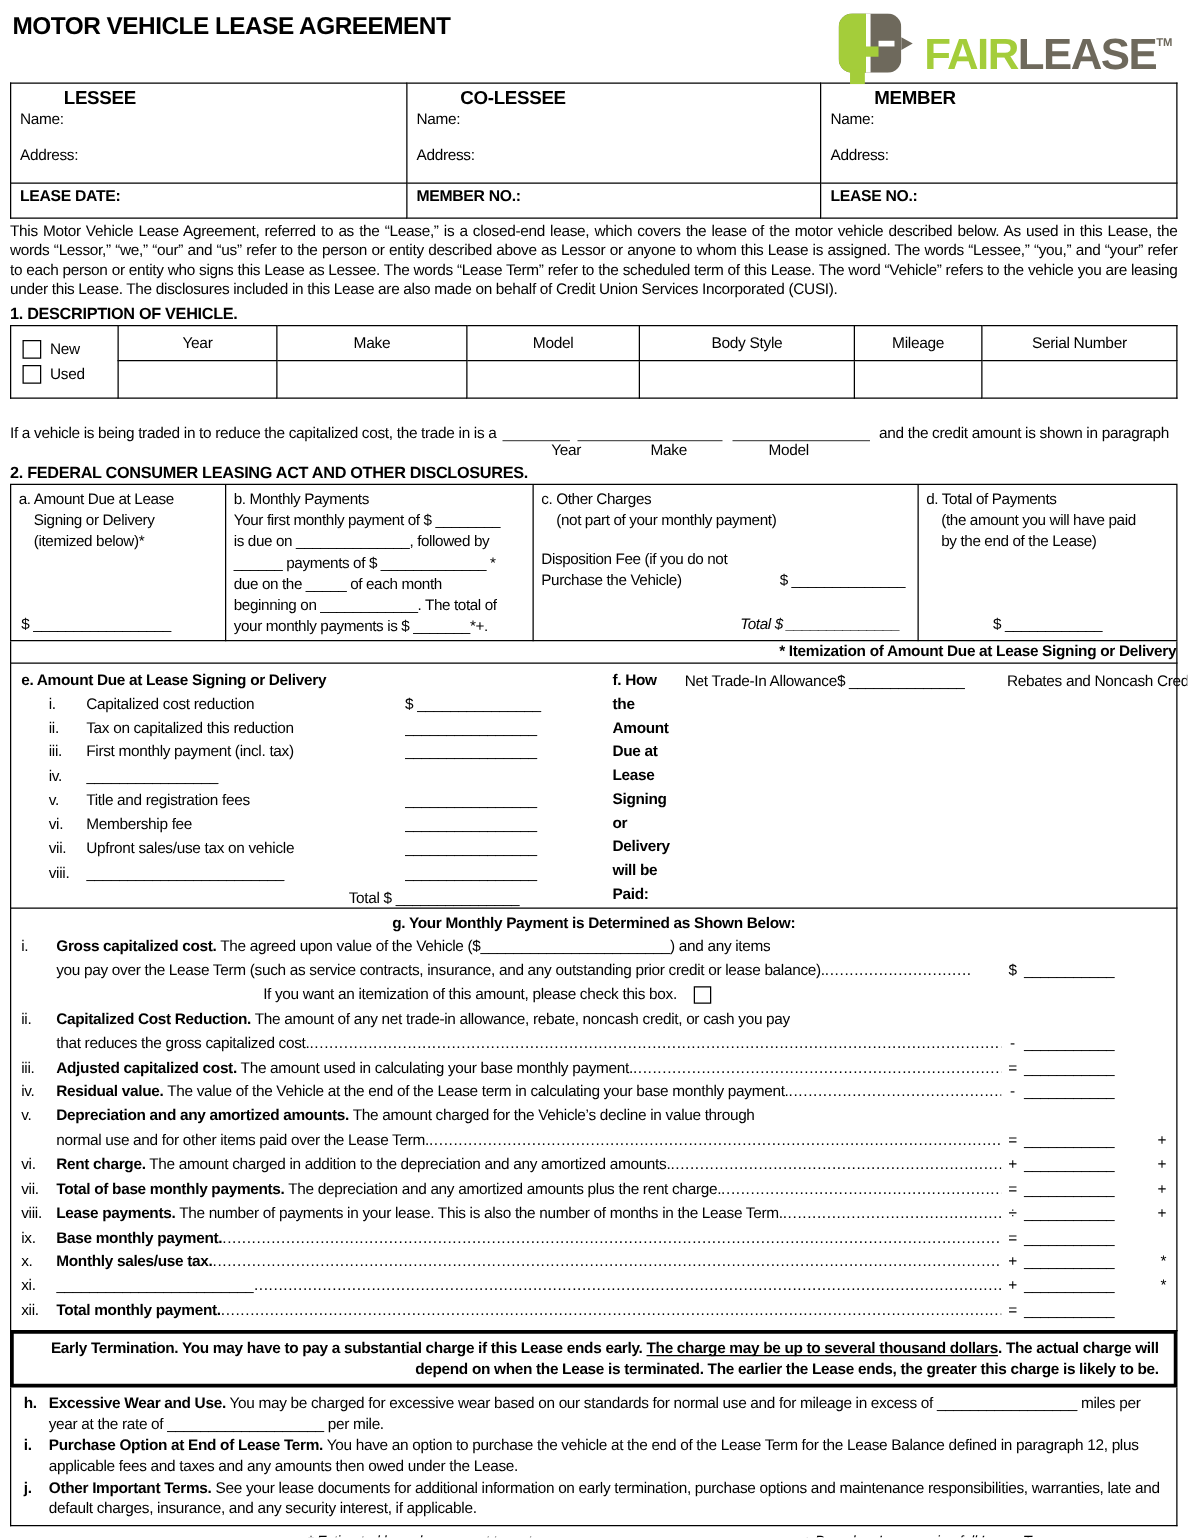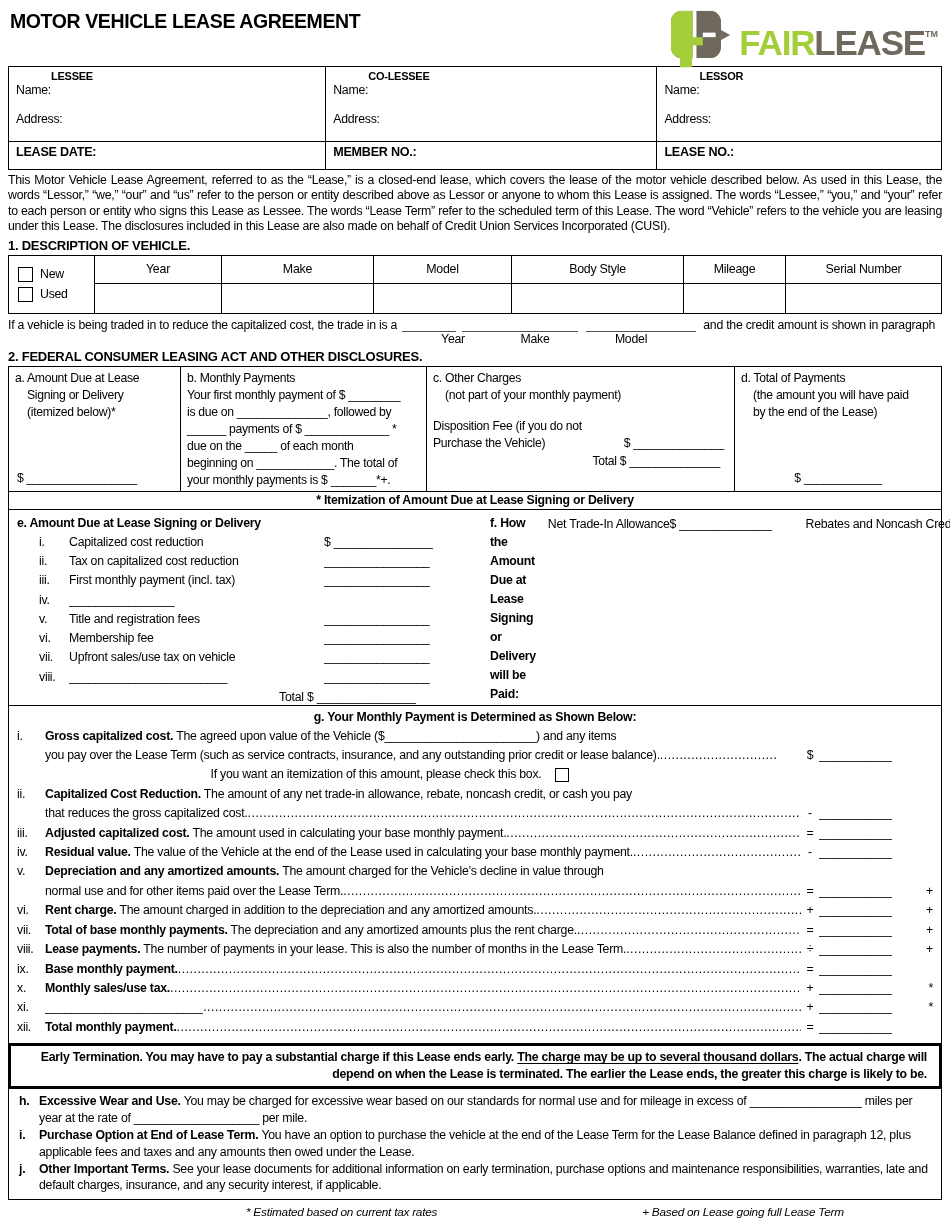--- a/index.html
+++ b/index.html
@@ -14,63 +14,63 @@
   .brand{display:flex;align-items:center;margin:0 4px 0 0;}
   .brand-icon{width:62px;height:60px;flex:none;margin-right:7px;}
   .brand-text{font-size:35px;font-weight:bold;letter-spacing:-1.2px;line-height:56px;white-space:nowrap;}
   .brand-first{color:#a4cd3a;}
   .brand-second{color:#6e695c;}
   .brand-tm{font-size:9px;vertical-align:18px;color:#6e695c;letter-spacing:0;}
 
   
   .parties{width:100%;border-collapse:collapse;table-layout:fixed;margin-top:2px;}
   .parties td{border:1.5px solid #000;padding:3px 7px;vertical-align:top;}
-  .pt-head{font-weight:bold;font-size:11px;padding-left:35px;}
+  .pt-head{font-weight:bold;font-size:15px;padding-left:35px;}
   .pt-name{margin-top:1px;}
   .pt-addr{margin-top:15px;margin-bottom:12px;}
   .pt-row2 td{font-weight:bold;height:21px;font-size:12.6px;}
 
   
   .intro{margin-top:3px;text-align:justify;line-height:15.4px;}
 
   .sec-head{font-weight:bold;font-size:13px;margin-top:3px;}
 
   
   .vehicle{width:100%;border-collapse:collapse;table-layout:fixed;margin-top:2px;}
   .vehicle td{border:1.5px solid #000;text-align:center;vertical-align:middle;}
   .vehicle .hdr{height:25px;font-size:12.4px;}
   .vehicle .emptyrow td{height:27px;}
   .vh-checkcell{vertical-align:middle;}
   .vh-check{display:flex;align-items:center;gap:7px;margin:5px 0 5px 8px;}
   .cb{width:13px;height:13px;border:1.5px solid #000;display:inline-block;flex:none;}
 
   
-  .tradein{margin-top:4px;display:flex;align-items:flex-start;white-space:nowrap;}
+  .tradein{margin-top:20px;display:flex;align-items:flex-start;white-space:nowrap;}
   .blank{display:inline-block;border-bottom:1.3px solid #555;height:13px;flex:none;}
   .ti-b1{width:54px;margin:0 6px 0 5px;}
   .ti-b2{width:116px;margin-right:8px;}
   .ti-b3{width:110px;margin-right:7px;}
   .tradein-labels{display:flex;margin-top:1px;line-height:13px;}
   .tradein-labels span{width:54px;text-align:center;flex:none;}
   .tl-1{margin-left:418px;}
   .tl-2{margin-left:28px;}
   .tl-3{margin-left:42px;}
 
   
   .disc{display:grid;grid-template-columns:172px 246px 308px 1fr;border:1.5px solid #000;margin-top:2px;height:124px;}
   .disc-cell{border-right:1.5px solid #000;padding:3px 6px;position:relative;line-height:17.1px;font-size:12.2px;letter-spacing:-0.3px;}
   .disc-cell:last-child{border-right:none;}
   .cell-bottom-left{position:absolute;bottom:5px;left:8px;white-space:nowrap;}
-  .cell-bottom-right{position:absolute;bottom:22px;right:14px;white-space:nowrap;}
+  .cell-bottom-right{position:absolute;bottom:5px;right:14px;white-space:nowrap;font-style:italic;}
   .cell-bottom-center{position:absolute;bottom:5px;left:0;right:0;text-align:center;white-space:nowrap;}
   .disc-sub{padding-left:12px;}
   .dispo-line{display:flex;justify-content:space-between;padding-right:4px;}
 
   
-  .itemize-head{border:1.5px solid #000;border-top:none;text-align:center;font-weight:bold;padding:1px 0 2px;}
+  .itemize-head{border:1.5px solid #000;border-top:none;text-align:right;font-weight:bold;padding:1px 0 2px;}
 
   
   .ef{border:1.5px solid #000;border-top:none;display:flex;height:196px;box-sizing:border-box;padding-top:4px;}
   .e-col{width:455px;flex:none;box-sizing:border-box;padding-left:8px;display:flex;flex-direction:column;}
   .f-col{flex:1;box-sizing:border-box;padding:0 10px 0 26px;display:flex;flex-direction:row;}
   .col-title{font-weight:bold;line-height:19px;}
   .e-row{display:flex;line-height:19.3px;align-items:baseline;}
   .e-num{width:30px;flex:none;margin-left:22px;}
   .e-label{flex:1;white-space:nowrap;overflow:hidden;}
   .e-amt{width:112px;flex:none;margin-right:28px;white-space:nowrap;overflow:hidden;}
@@ -155,21 +155,21 @@
         <div class="pt-head">LESSEE</div>
         <div class="pt-name">Name:</div>
         <div class="pt-addr">Address:</div>
       </td>
       <td>
         <div class="pt-head">CO-LESSEE</div>
         <div class="pt-name">Name:</div>
         <div class="pt-addr">Address:</div>
       </td>
       <td>
-        <div class="pt-head">LESSOR</div>
+        <div class="pt-head">MEMBER</div>
         <div class="pt-name">Name:</div>
         <div class="pt-addr">Address:</div>
       </td>
     </tr>
     <tr class="pt-row2">
       <td>LEASE DATE:</td>
       <td>MEMBER NO.:</td>
       <td>LEASE NO.:</td>
     </tr>
   </tbody>
@@ -273,21 +273,21 @@
   <div class="ef">
     <div class="e-col">
       <div class="col-title">e.  Amount Due at Lease Signing or Delivery</div>
       <div class="e-row">
           <span class="e-num">i.</span>
           <span class="e-label">Capitalized cost reduction</span>
           <span class="e-amt">$ _______________</span>
         </div>
       <div class="e-row">
           <span class="e-num">ii.</span>
-          <span class="e-label">Tax on capitalized cost reduction</span>
+          <span class="e-label">Tax on capitalized this reduction</span>
           <span class="e-amt">________________</span>
         </div>
       <div class="e-row">
           <span class="e-num">iii.</span>
           <span class="e-label">First monthly payment (incl. tax)</span>
           <span class="e-amt">________________</span>
         </div>
       <div class="e-row">
           <span class="e-num">iv.</span>
           <span class="e-amt">________________</span>
@@ -368,21 +368,21 @@
       <span class="g-num">iii.</span>
       <span class="g-text"><b>Adjusted capitalized cost.</b><span> The amount used in calculating your base monthly payment.  </span></span>
       <span class="dots"></span>
       <span class="g-sym">=</span>
       <span class="g-blank">___________</span>
       <span class="g-trail"></span>
     </div>
 
     <div class="g-line">
       <span class="g-num">iv.</span>
-      <span class="g-text"><b>Residual value.</b><span> The value of the Vehicle at the end of the Lease used in calculating your base monthly payment.</span></span>
+      <span class="g-text"><b>Residual value.</b><span> The value of the Vehicle at the end of the Lease term in calculating your base monthly payment.</span></span>
       <span class="dots"></span>
       <span class="g-sym">-</span>
       <span class="g-blank">___________</span>
       <span class="g-trail"></span>
     </div>
 
     <div class="g-line">
       <span class="g-num">v.</span>
       <span class="g-text"><b>Depreciation and any amortized amounts.</b><span> The amount charged for the Vehicle’s decline in value through</span></span>
     </div>

